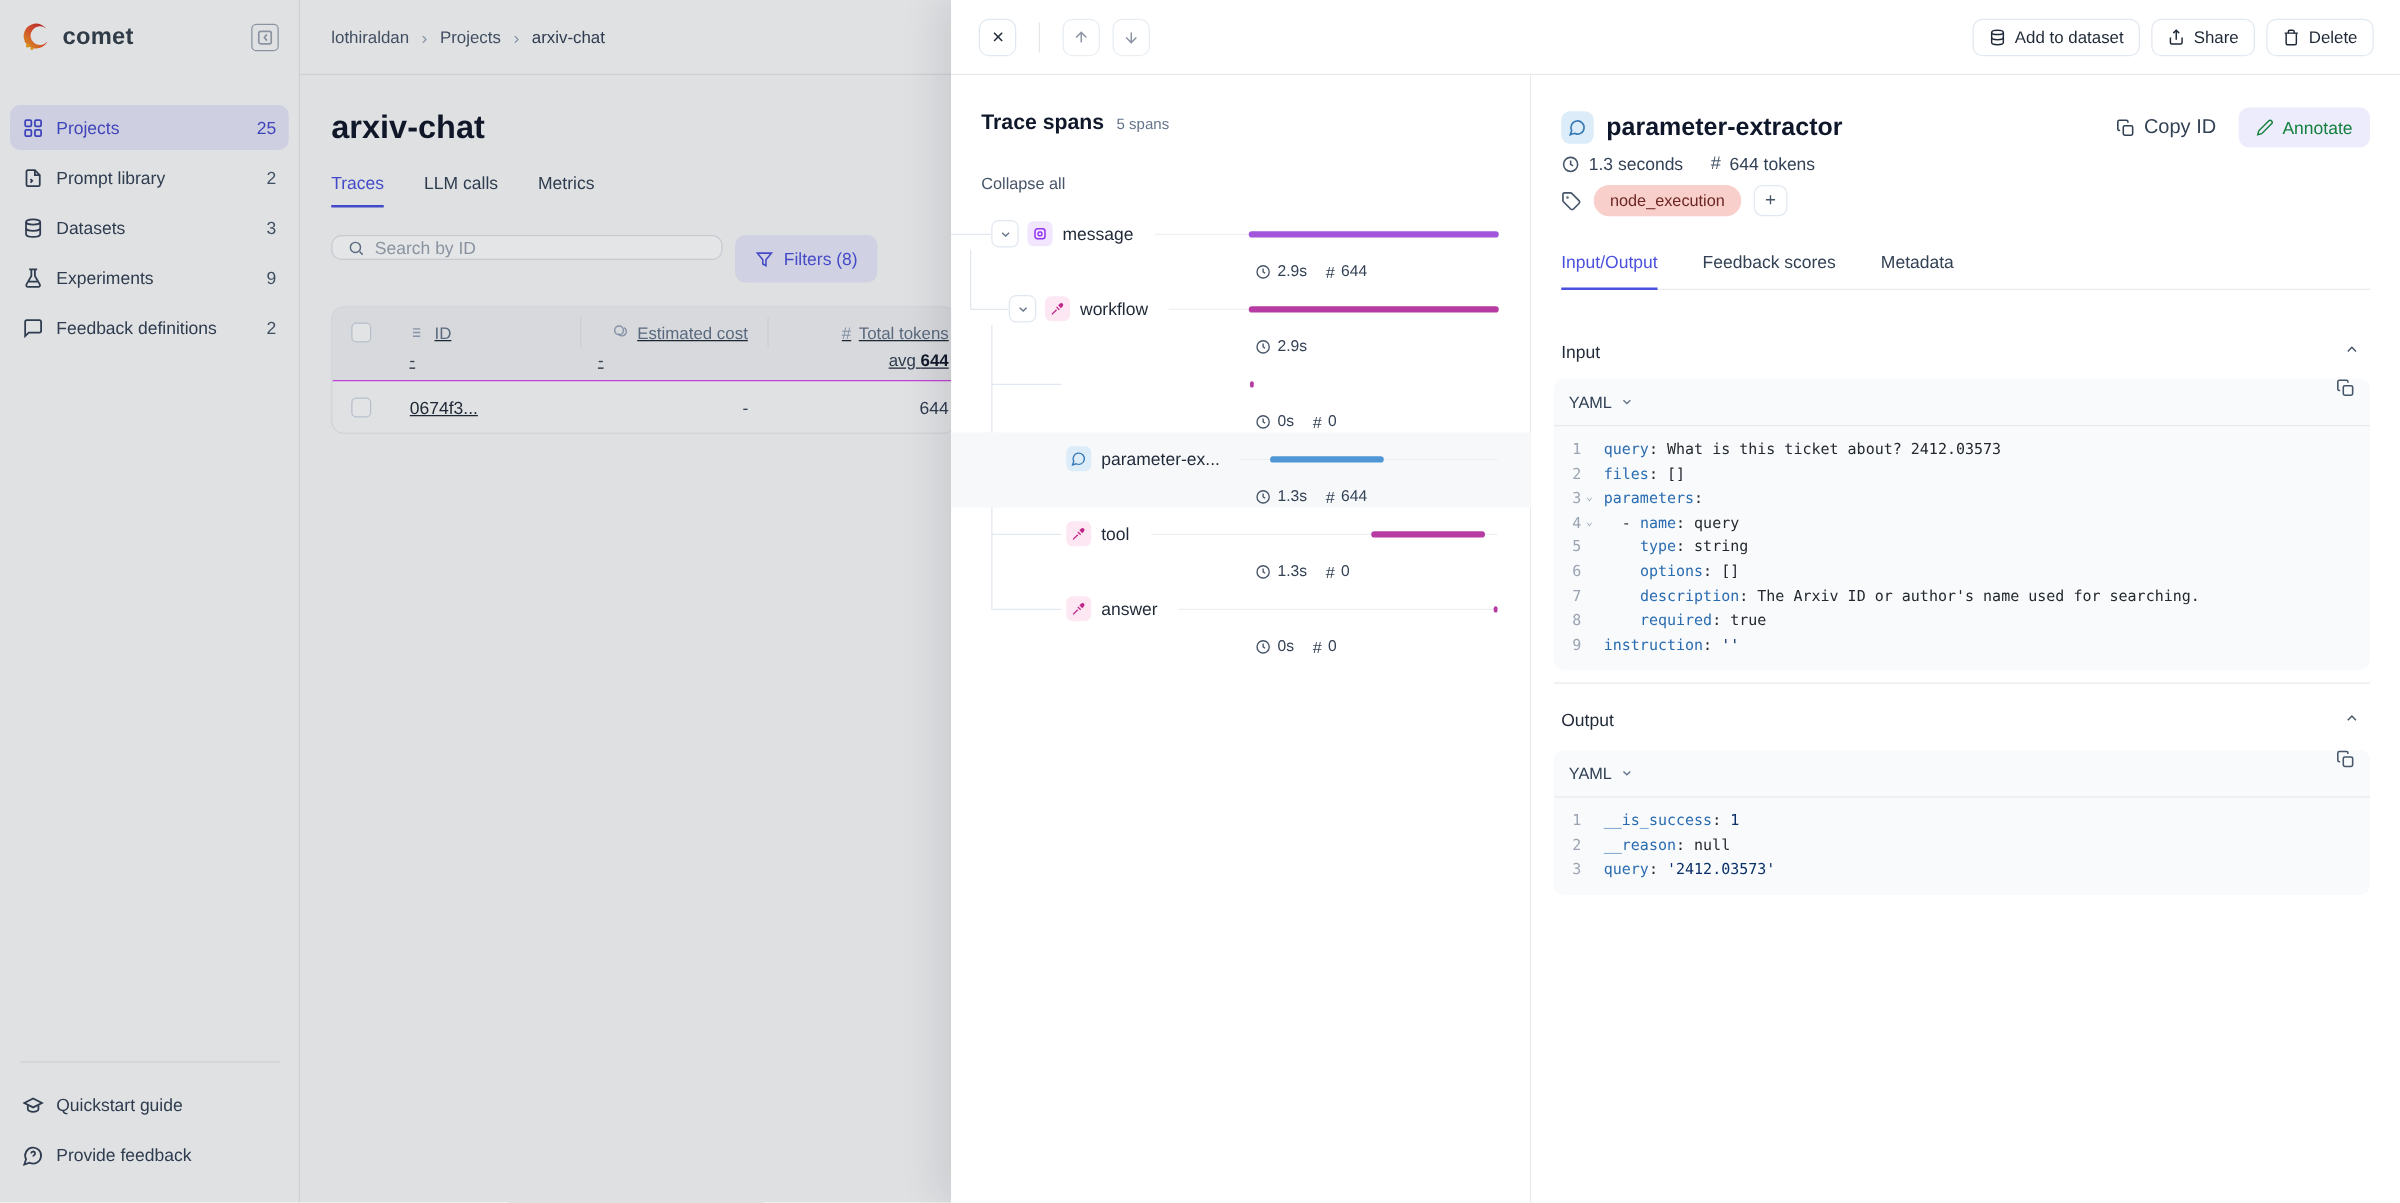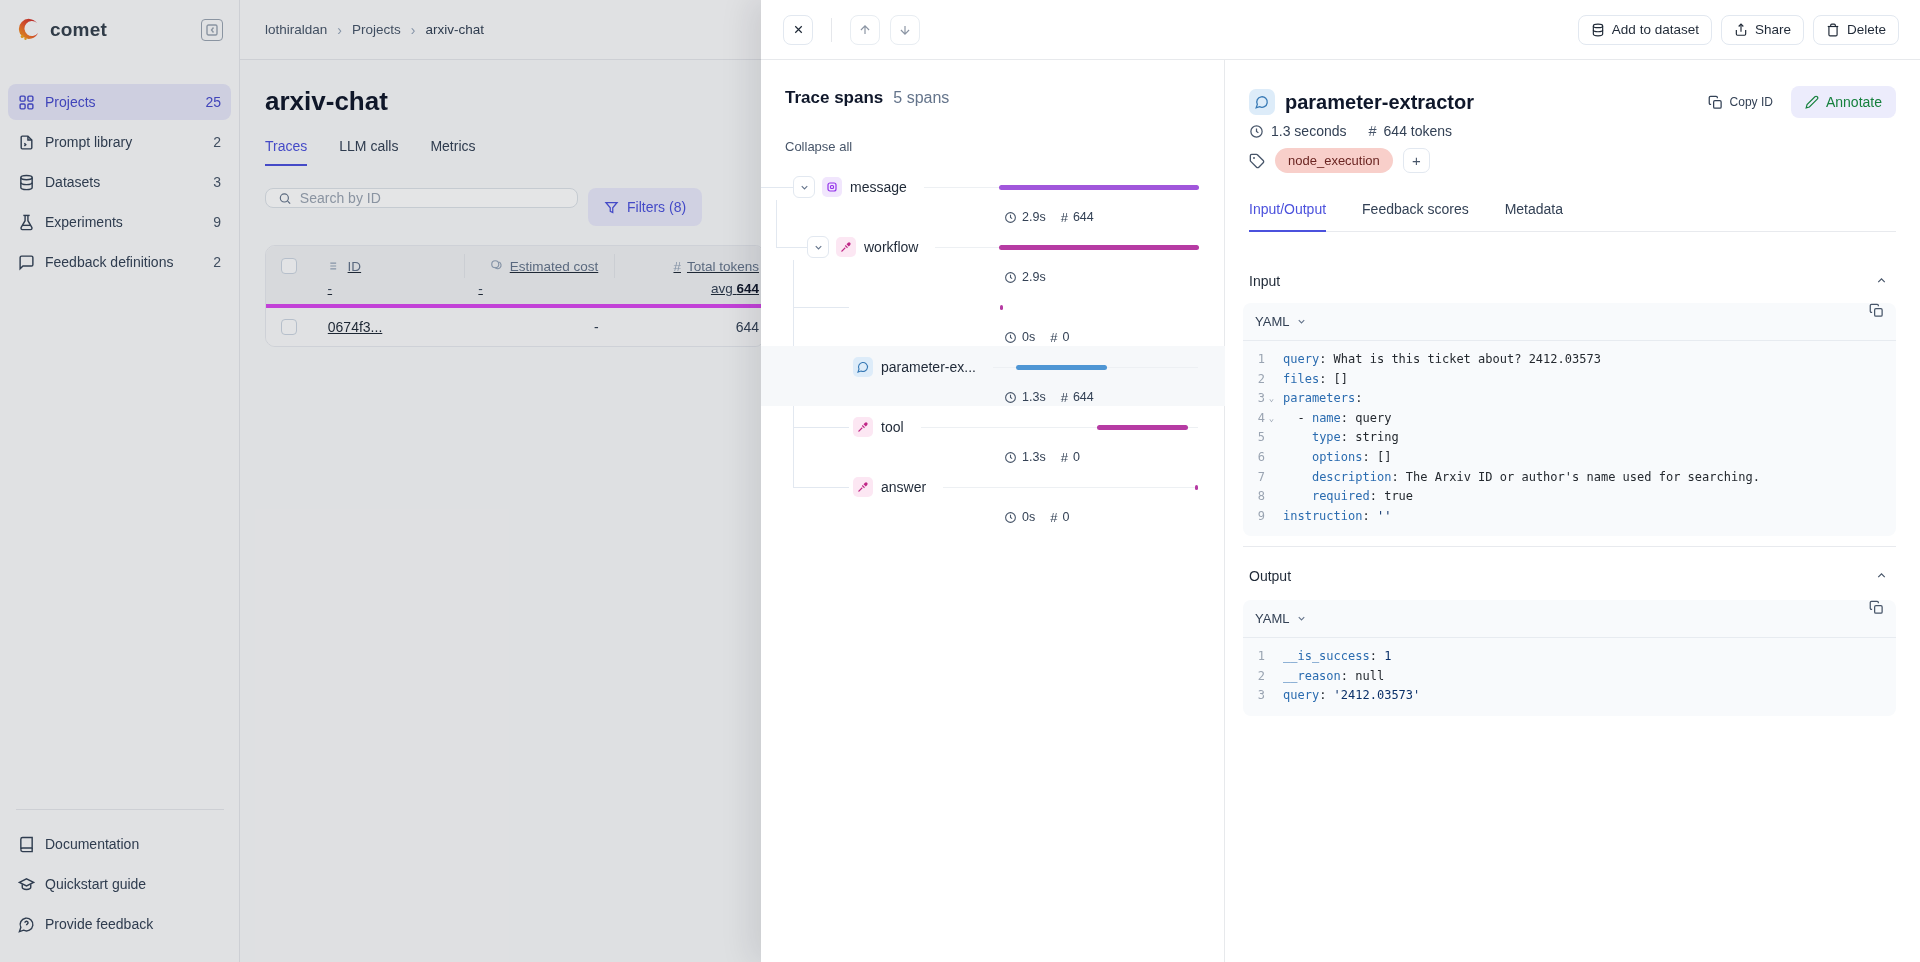--- a/index.html
+++ b/index.html
@@ -57,21 +57,21 @@
   .hrow1 { height:24px; } .hrow2 { height:20px; }
   .c-check { width:46px; display:flex; justify-content:center; }
   .c-id { width:154px; padding-left:16px; }
   .c-cost { width:150px; display:flex; justify-content:flex-end; padding-right:16px; }
   .c-cost.agg-left { justify-content:flex-start; padding-left:13px; }
   .c-tok { width:150px; display:flex; justify-content:flex-end; padding-right:5px; }
   .hlabel { font-size:13.5px; color:#64748b; display:flex; align-items:center; gap:6px; }
   .hagg { font-size:13.5px; color:#334155; }
   .hagg b { font-weight:700; color:#0f172a; }
   .checkbox { width:16px; height:16px; border:1.5px solid #cbd5e1; border-radius:4px; background:#fdfdfe; }
-  .trow { display:flex; align-items:center; height:42px; background:#fbfbfc; border-top:4px solid #d946ef; }
+  .trow { display:flex; align-items:center; height:42px; background:#fbfbfc; border-top:1px solid #d946ef; }
   .cell-id { width:154px; padding-left:16px; font-size:14px; color:#1f2937; }
   .cell-id span { text-decoration:underline; }
   .cell-cost { width:150px; text-align:right; padding-right:16px; font-size:14px; color:#334155; }
   .cell-tok { width:150px; text-align:right; padding-right:5px; font-size:14px; color:#334155; }
   .colsep { border-left:1px solid #e3e6ea; align-self:stretch; }
 
   
   .dim { position:absolute; inset:0; background:rgba(18,22,31,0.115); z-index:5; }
 
   
@@ -87,21 +87,21 @@
   .tb-btn { height:30px; padding:0 12px; border:1px solid #e2e8f0; border-radius:8px; background:#fff;
     display:flex; align-items:center; gap:7px; font-size:13.5px; color:#1f2937; }
 
   .p-body { position:absolute; left:0; top:60px; right:0; bottom:0; }
   .spans-col { position:absolute; left:0; top:0; width:464px; bottom:0; border-right:1px solid #e7e9ec; background:#fff; }
   .detail-col { position:absolute; left:464px; top:0; right:0; bottom:0; background:#fff; }
 
   
   .sp-title { position:absolute; left:24px; top:28px; display:flex; align-items:baseline; gap:10px; }
   .sp-title .t { font-size:17px; font-weight:700; color:#0f172a; }
-  .sp-title .s { font-size:16px; color:#64748b; }
+  .sp-title .s { font-size:12px; color:#64748b; }
   .collapse-all { position:absolute; left:24px; top:79px; font-size:13px; color:#475569; }
   .tree { position:absolute; left:0; top:0; right:0; bottom:0; }
   .conn { position:absolute; background:#e2e8f0; }
   .srow { position:absolute; left:0; width:464px; height:60px; }
   .srow.selected { background:#f6f8fa; }
   .srow .lab { position:absolute; top:0; height:42px; display:flex; align-items:center; gap:7px; right:27px; }
   .sp-chevron { width:22px; height:22px; border:1px solid #e2e8f0; border-radius:6px; background:#fff;
     display:flex; align-items:center; justify-content:center; color:#64748b; flex:0 0 auto; }
   .sp-ico { width:20px; height:20px; border-radius:5px; display:flex; align-items:center; justify-content:center; flex:0 0 auto; }
   .ico-purple { background:#f1e6fd; color:#9333ea; }
@@ -115,21 +115,21 @@
     gap:5px; font-size:12.5px; color:#334155; }
   .metrics .hash { margin-left:10px; color:#334155; font-size:13px; }
   .metrics svg { color:#475569; }
 
   
   .d-head { position:absolute; left:24px; top:26px; right:24px; display:flex; align-items:center; gap:10px; }
   .d-ico { width:26px; height:26px; border-radius:7px; background:#ddecf9; color:#3779b5;
     display:flex; align-items:center; justify-content:center; }
   .d-title { font-size:20px; font-weight:700; color:#0f172a; }
   .d-head-right { margin-left:auto; display:flex; align-items:center; gap:10px; }
-  .copyid-btn { display:flex; align-items:center; gap:7px; font-size:12px; color:#334155; padding:6px 8px; }
+  .copyid-btn { display:flex; align-items:center; gap:7px; font-size:16px; color:#334155; padding:6px 8px; }
   .annotate-btn { height:32px; padding:0 14px; border-radius:8px; background:#ececfc; color:#15803d;
     font-size:14px; display:flex; align-items:center; gap:7px; }
   .d-meta { position:absolute; left:24px; top:63px; display:flex; align-items:center; gap:22px;
     font-size:14px; color:#334155; }
   .d-meta .mi { display:flex; align-items:center; gap:7px; }
   .d-meta .hash { font-size:14.5px; color:#475569; }
   .d-tags { position:absolute; left:24px; top:88px; display:flex; align-items:center; gap:10px; color:#475569; }
   .tag-pill { height:25px; padding:0 13px; border-radius:13px; background:#f8cfca; color:#6b2522;
     font-size:13px; display:flex; align-items:center; }
   .tag-add { width:27px; height:25px; border:1px solid #e2e8f0; border-radius:7px; background:#fff;
@@ -227,27 +227,20 @@
         <svg width="17" height="17" viewBox="0 0 24 24" fill="none" stroke="currentColor" stroke-width="2">
           <path d="M21 15a2 2 0 0 1-2 2H7l-4 4V5a2 2 0 0 1 2-2h14a2 2 0 0 1 2 2z"></path>
         </svg>
         <span>Feedback definitions</span>
         <span class="cnt">2</span>
       </div>
     </nav>
 
     <div class="side-foot">
       <div class="side-div"></div>
-      <div class="foot-item">
-        <svg width="17" height="17" viewBox="0 0 24 24" fill="none" stroke="currentColor" stroke-width="2">
-          <path d="M4 19.5A2.5 2.5 0 0 1 6.5 17H20V2H6.5A2.5 2.5 0 0 0 4 4.5z"></path>
-            <path d="M4 19.5A2.5 2.5 0 0 0 6.5 22H20v-5"></path>
-        </svg>
-        <span>Documentation</span>
-      </div>
       <div class="foot-item">
         <svg width="17" height="17" viewBox="0 0 24 24" fill="none" stroke="currentColor" stroke-width="2">
           <path d="m2 9 10-5 10 5-10 5z"></path>
             <path d="M6 11.5V16c0 1.5 2.7 3 6 3s6-1.5 6-3v-4.5"></path>
         </svg>
         <span>Quickstart guide</span>
       </div>
       <div class="foot-item">
         <svg width="17" height="17" viewBox="0 0 24 24" fill="none" stroke="currentColor" stroke-width="2">
           <path d="M7.9 20A9 9 0 1 0 4 16.1L2 22z"></path>

